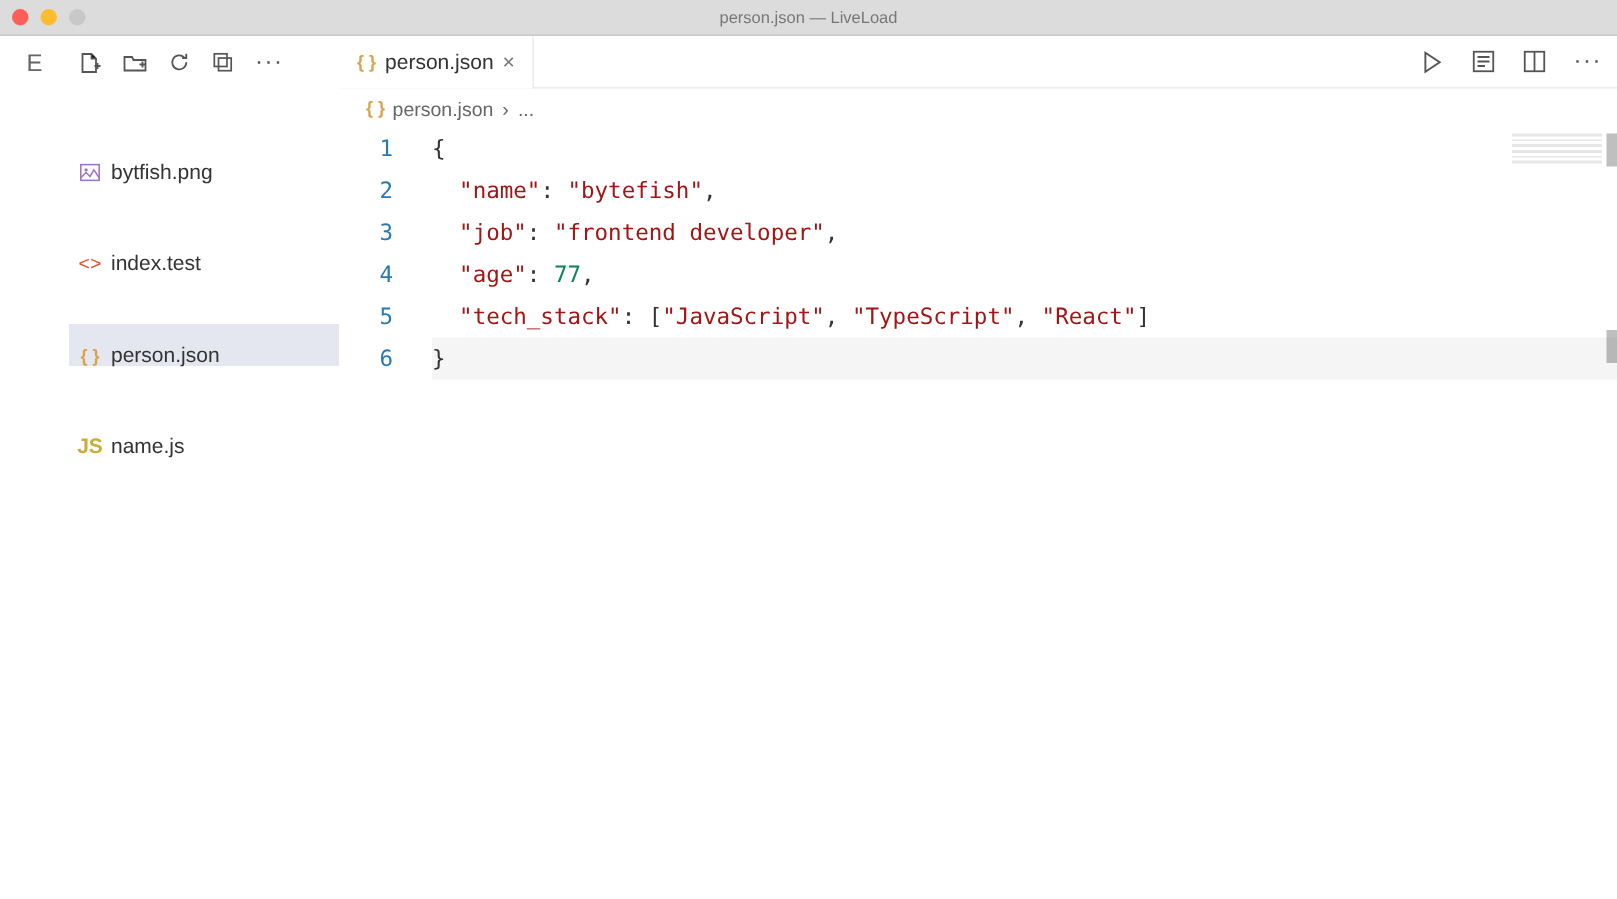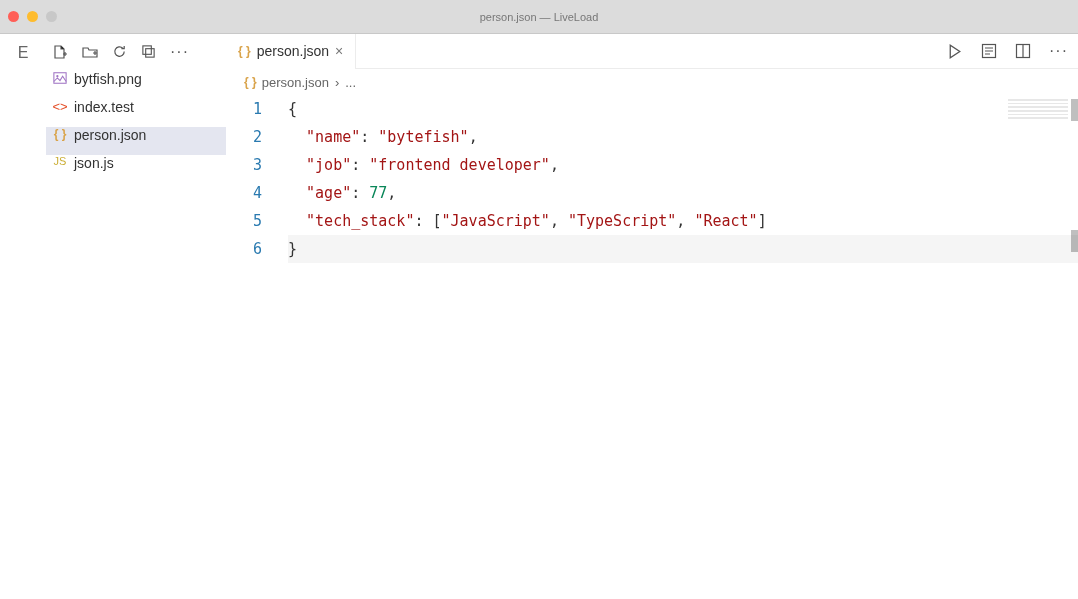--- a/index.html
+++ b/index.html
@@ -7,21 +7,21 @@
       font-family: -apple-system, BlinkMacSystemFont, "Segoe UI", sans-serif;
       font-size: 13px;
       background: #fff;
       width: 1078px;
       height: 599px;
       overflow: hidden;
       display: flex;
       flex-direction: column;
     }
     .titlebar {
-      height: 34px;
+      height: 24px;
       background: #dcdcdc;
       border-bottom: 1px solid #c8c8c8;
       display: flex;
       align-items: center;
       position: relative;
       padding-left: 8px;
     }
     .traffic-lights { display: flex; gap: 8px; }
     .traffic-light { width: 11px; height: 11px; border-radius: 50%; }
     .tl-close { background: #ff5f57; }
@@ -55,27 +55,28 @@
       display: flex;
       align-items: center;
       gap: 14px;
       padding-left: 6px;
       color: #555;
     }
     .sidebar-toolbar .tb-btn { cursor: pointer; display: inline-flex; }
     .sidebar-files { padding-top: 2px; }
     .file-item {
       display: flex;
-      align-items: flex-start;
+      align-items: flex-end;
       height: 28px;
       padding-left: 6px;
       gap: 6px;
       cursor: pointer;
       font-size: 14px;
       color: #333;
+      margin-top: 33px;
     }
     .file-item.active { background: #e4e6f0; }
     .file-icon { width: 16px; display: inline-flex; justify-content: center; }
 
     .editor-area { flex: 1; display: flex; flex-direction: column; position: relative; }
 
     .tabs-row {
       height: 35px;
       display: flex;
       align-items: center;
@@ -163,21 +164,21 @@
       top: 196px;
       width: 7px;
       height: 22px;
       background: rgba(0,0,0,0.25);
     }
 
     
     .ic-json { color: #d9a34a; font-size: 12px; font-weight: bold; }
     .ic-img { color: #a074c4; font-size: 12px; }
     .ic-html { color: #e44d26; font-size: 13px; }
-    .ic-js { color: #cbae35; font-size: 11px; font-weight: normal; }
+    .ic-js { color: #cbae35; font-size: 14px; font-weight: bold; }
 
     svg { display: block; }
   </style>
 </head>
 <body>
 
 <div class="titlebar">
   <div class="traffic-lights">
     <div class="traffic-light tl-close"></div>
     <div class="traffic-light tl-min"></div>
@@ -234,21 +235,21 @@
       <div class="file-item">
         <span class="file-icon ic-html">&lt;&gt;</span>
         <span>index.test</span>
       </div>
       <div class="file-item active">
         <span class="file-icon ic-json">{ }</span>
         <span>person.json</span>
       </div>
       <div class="file-item">
         <span class="file-icon ic-js">JS</span>
-        <span>json.js</span>
+        <span>name.js</span>
       </div>
     </div>
   </div>
 
   <div class="editor-area">
     <div class="tabs-row">
       <div class="tab">
         <span class="ic-json">{ }</span>
         <span>person.json</span>
         <span class="close">×</span>

